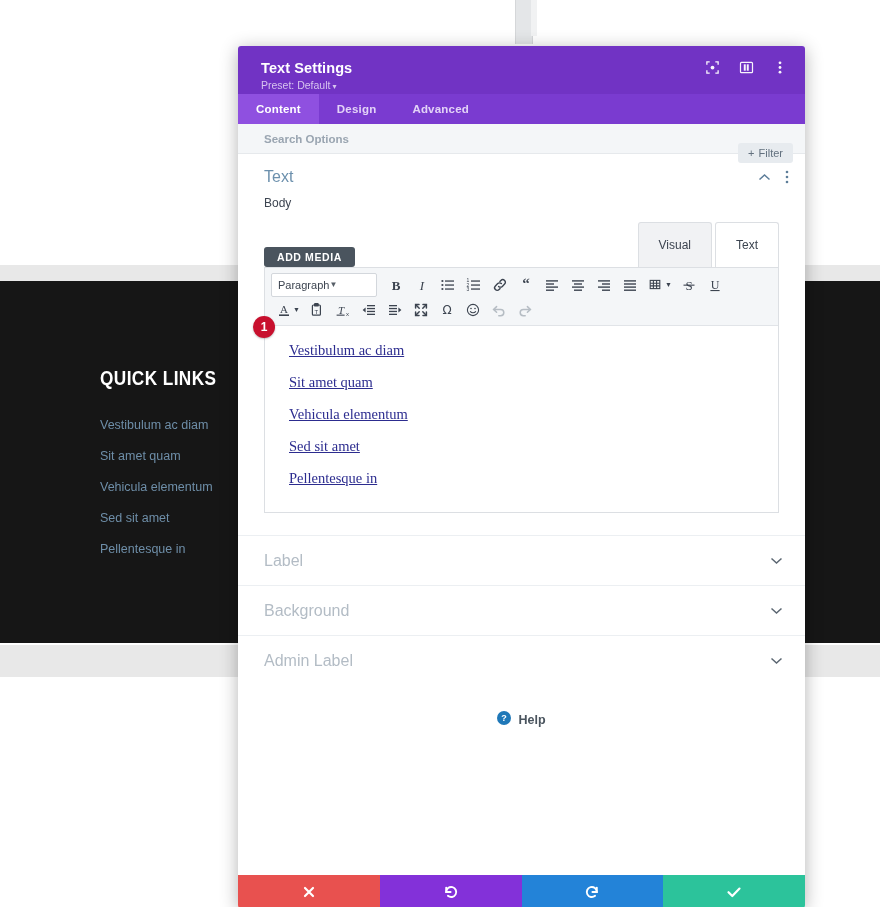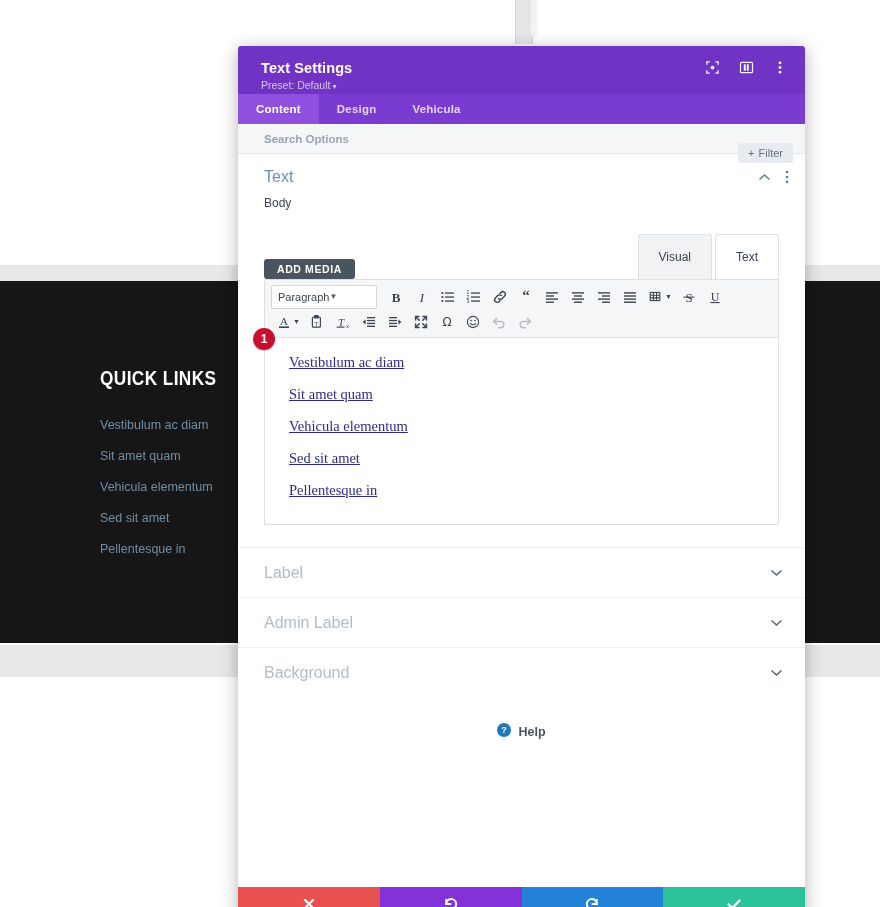--- a/index.html
+++ b/index.html
@@ -90,21 +90,21 @@
   .mod-body{background:#ffffff;padding:0 0 0 0;}
 
   .sec-head{
     display:flex;align-items:center;padding:14px 16px 10px 26px;position:relative;
   }
   .sec-title{color:#6c90ad;font-size:16px;flex:1;}
   .sec-acts{display:flex;align-items:center;gap:14px;}
   .sec-acts .ic{cursor:pointer;display:flex;align-items:center;}
 
   .field-wrap{padding:0 26px 0 26px;}
-  .field-label{color:#3c4450;font-size:12px;margin-bottom:24px;}
+  .field-label{color:#3c4450;font-size:12px;margin-bottom:12px;}
 
   .editor-top{display:flex;align-items:flex-end;justify-content:space-between;}
   .add-media{
     background:#4a545e;color:#ffffff;font-size:10.5px;font-weight:bold;
     letter-spacing:.6px;padding:4px 13px;border-radius:3px;border:none;cursor:pointer;
     font-family:"Liberation Sans", sans-serif;
   }
   .vt-tabs{display:flex;align-items:flex-end;}
   .vt-tab{
     font-size:12px;color:#3c4450;padding:15px 20px;cursor:pointer;
@@ -225,21 +225,21 @@
             <circle cx="2" cy="8" r="1.5"></circle>
             <circle cx="2" cy="13" r="1.5"></circle>
         </svg>
       </div>
     </div>
   </div>
 
   <div class="mod-tabs">
     <div class="mod-tab active">Content</div>
     <div class="mod-tab">Design</div>
-    <div class="mod-tab">Vehicula</div>
+    <div class="mod-tab">Advanced</div>
   </div>
 
   <div class="search-row">
     <input class="search-input" type="text" placeholder="Search Options" style="">
     <div class="filter-btn">
       <span class="plus">+</span><span>Filter</span>
     </div>
   </div>
 
   <div class="mod-body">
@@ -464,29 +464,29 @@
     <div style="margin-top:22px;">
       <div class="toggle-row">
         <div class="toggle-label">Label</div>
         <div class="toggle-chev">
           <svg width="13" height="9" viewBox="0 0 13 9" fill="none" stroke="#5b6671" stroke-width="1.5">
               <path d="M1.5 2.5l5 4.5 5-4.5"></path>
             </svg>
         </div>
       </div>
       <div class="toggle-row">
-        <div class="toggle-label">Admin Label</div>
+        <div class="toggle-label">Background</div>
         <div class="toggle-chev">
           <svg width="13" height="9" viewBox="0 0 13 9" fill="none" stroke="#5b6671" stroke-width="1.5">
               <path d="M1.5 2.5l5 4.5 5-4.5"></path>
             </svg>
         </div>
       </div>
       <div class="toggle-row">
-        <div class="toggle-label">Background</div>
+        <div class="toggle-label">Admin Label</div>
         <div class="toggle-chev">
           <svg width="13" height="9" viewBox="0 0 13 9" fill="none" stroke="#5b6671" stroke-width="1.5">
               <path d="M1.5 2.5l5 4.5 5-4.5"></path>
             </svg>
         </div>
       </div>
     </div>
 
     <div class="help-row">
       <span>

